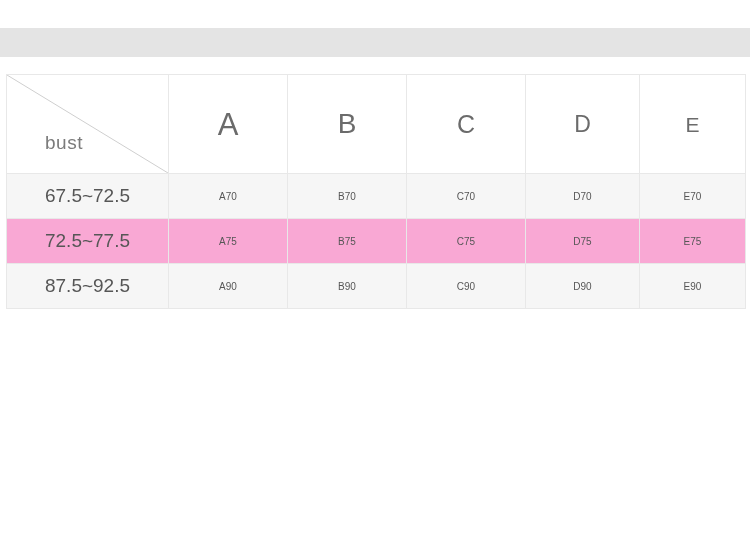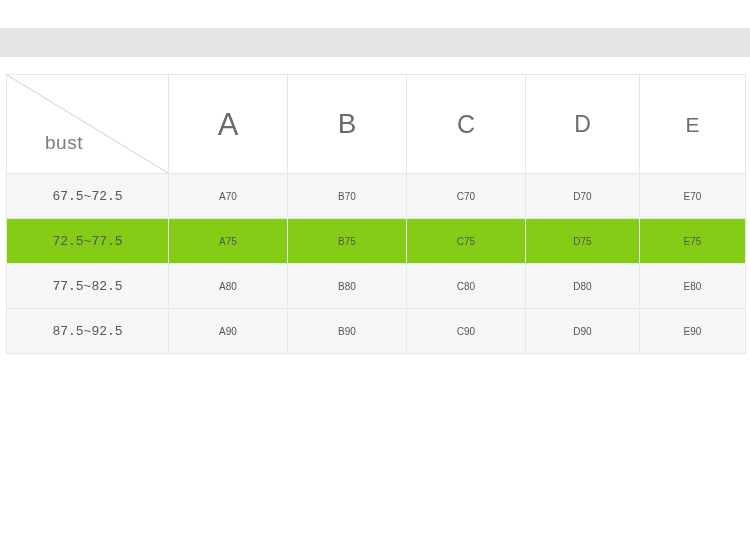--- a/index.html
+++ b/index.html
@@ -86,23 +86,23 @@
   .cup-c { font-size: 25px; }
   .cup-d { font-size: 23px; }
   .cup-e { font-size: 21px; }
 
   
   tr.data-row td {
     height: 44px;
     font-size: 15.5px;
   }
   tr.row-odd td  { background: #f6f6f6; }
-  tr.row-even td { background: #84cc16; }
+  tr.row-even td { background: #f9a8d4; }
 
-  tr.data-row td.bust-cell { font-size: 13px; color: #565656; font-family: Liberation Mono, monospace; }
+  tr.data-row td.bust-cell { font-size: 19px; color: #565656; }
   tr.data-row td.size-cell { font-size: 10px; color: #565656; }
 </style>
 </head>
 <body>
 
 <div id="top-banner"></div>
 
 <table id="size-chart-table">
   <colgroup>
     <col class="col-bust">
@@ -148,28 +148,20 @@
 
     <tr class="data-row row-even">
       <td class="bust-cell">72.5~77.5</td>
       <td class="size-cell">A75</td>
       <td class="size-cell">B75</td>
       <td class="size-cell">C75</td>
       <td class="size-cell">D75</td>
       <td class="size-cell">E75</td>
     </tr>
 
-    <tr class="data-row row-odd">
-      <td class="bust-cell">77.5~82.5</td>
-      <td class="size-cell">A80</td>
-      <td class="size-cell">B80</td>
-      <td class="size-cell">C80</td>
-      <td class="size-cell">D80</td>
-      <td class="size-cell">E80</td>
-    </tr>
 
 
     <tr class="data-row row-odd">
       <td class="bust-cell">87.5~92.5</td>
       <td class="size-cell">A90</td>
       <td class="size-cell">B90</td>
       <td class="size-cell">C90</td>
       <td class="size-cell">D90</td>
       <td class="size-cell">E90</td>
     </tr>

